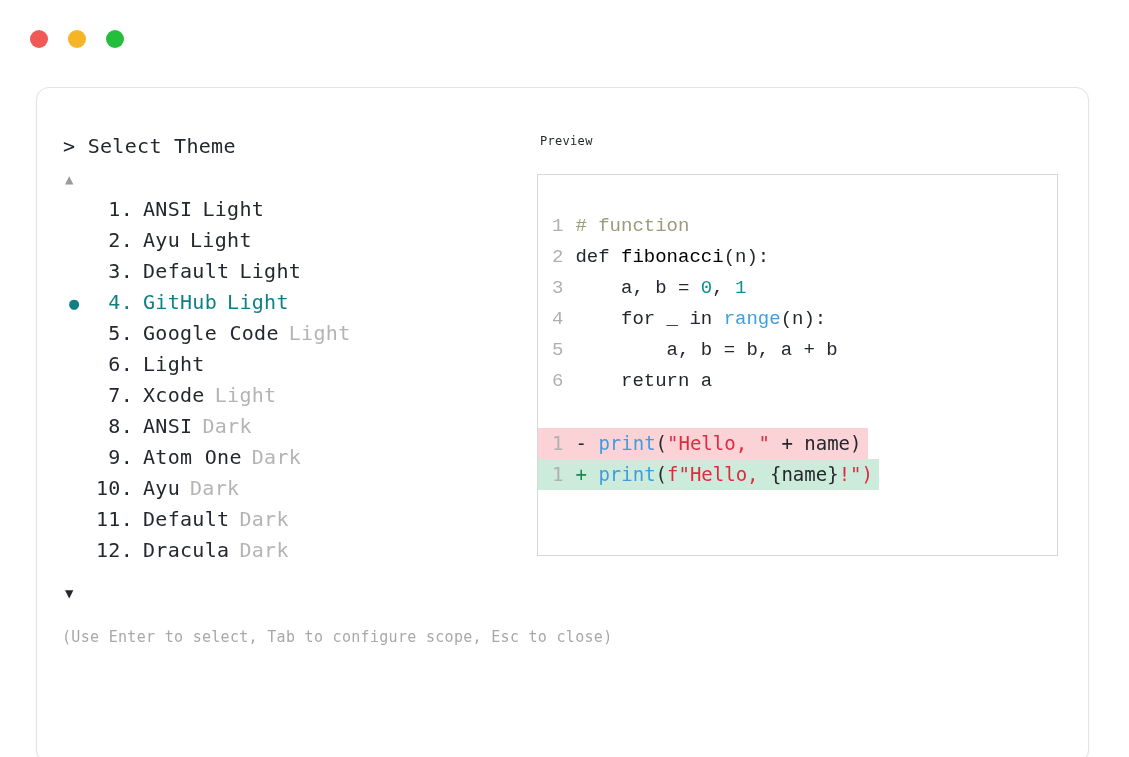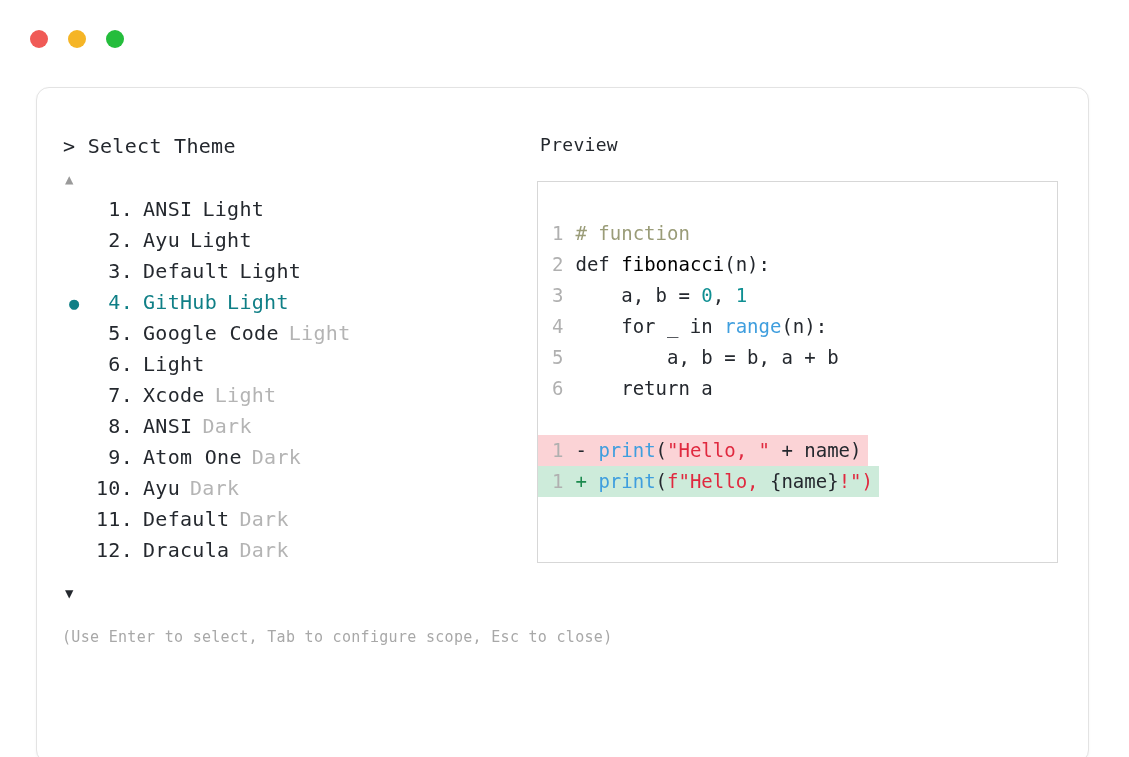--- a/index.html
+++ b/index.html
@@ -124,21 +124,21 @@
     color: #0f7f86;
   }
 
   
   .right-col {
     position: absolute;
     left: 500px;
     top: 46px;
   }
   .preview-label {
-    font-size: 18px;
+    font-size: 12px;
     color: #24282e;
     letter-spacing: 0.3px;
     margin-left: 3px;
   }
   .preview-box {
     margin-top: 26px;
     width: 521px;
     height: 382px;
     box-sizing: border-box;
     border: 1px solid #d7d7d7;
@@ -148,20 +148,21 @@
   .code-area {
     padding: 36px 0 0 0;
     font-size: 19px;
     line-height: 31px;
     white-space: pre;
   }
   .code-line {
     display: block;
     padding-left: 14px;
     white-space: pre;
+    font-family: Liberation Mono, monospace;
   }
   .ln {
     color: #b0b0b0;
     letter-spacing: 0.3px;
   }
   .code-gap { height: 31px; }
 
   .diff-line {
     display: inline-block;
     padding-left: 14px;

